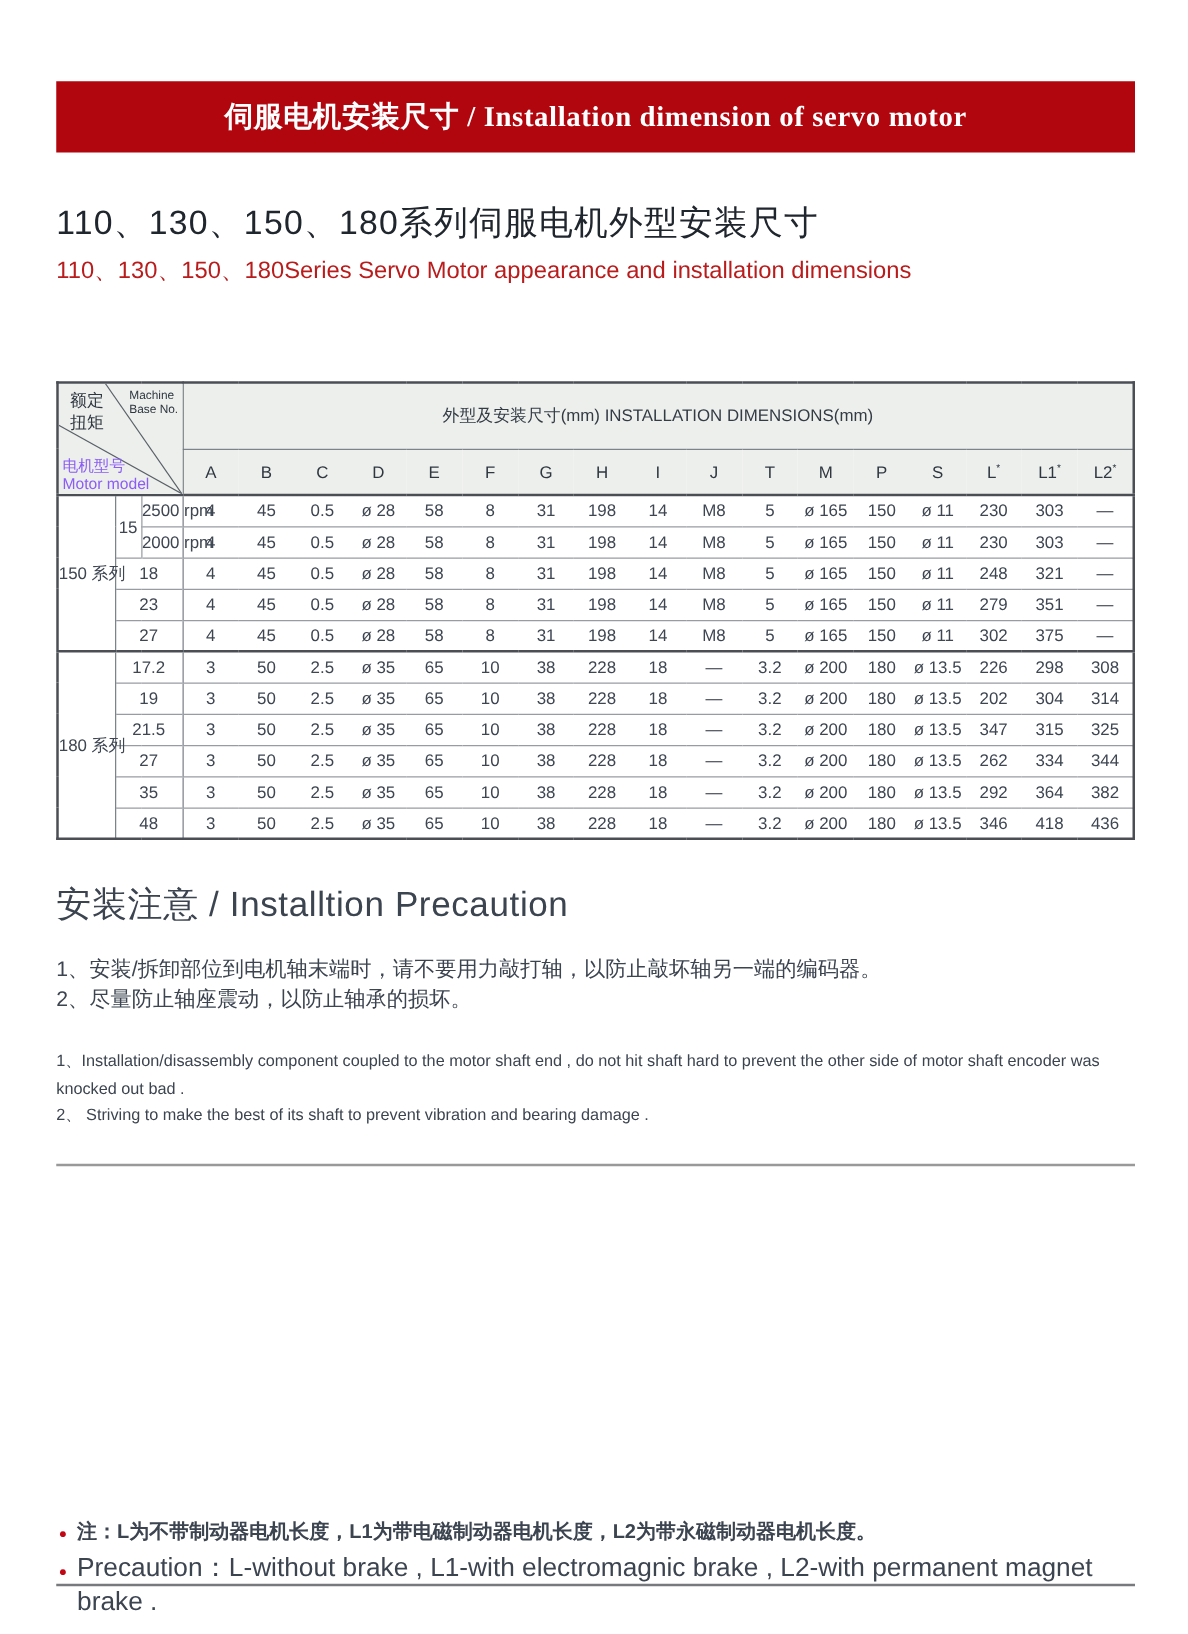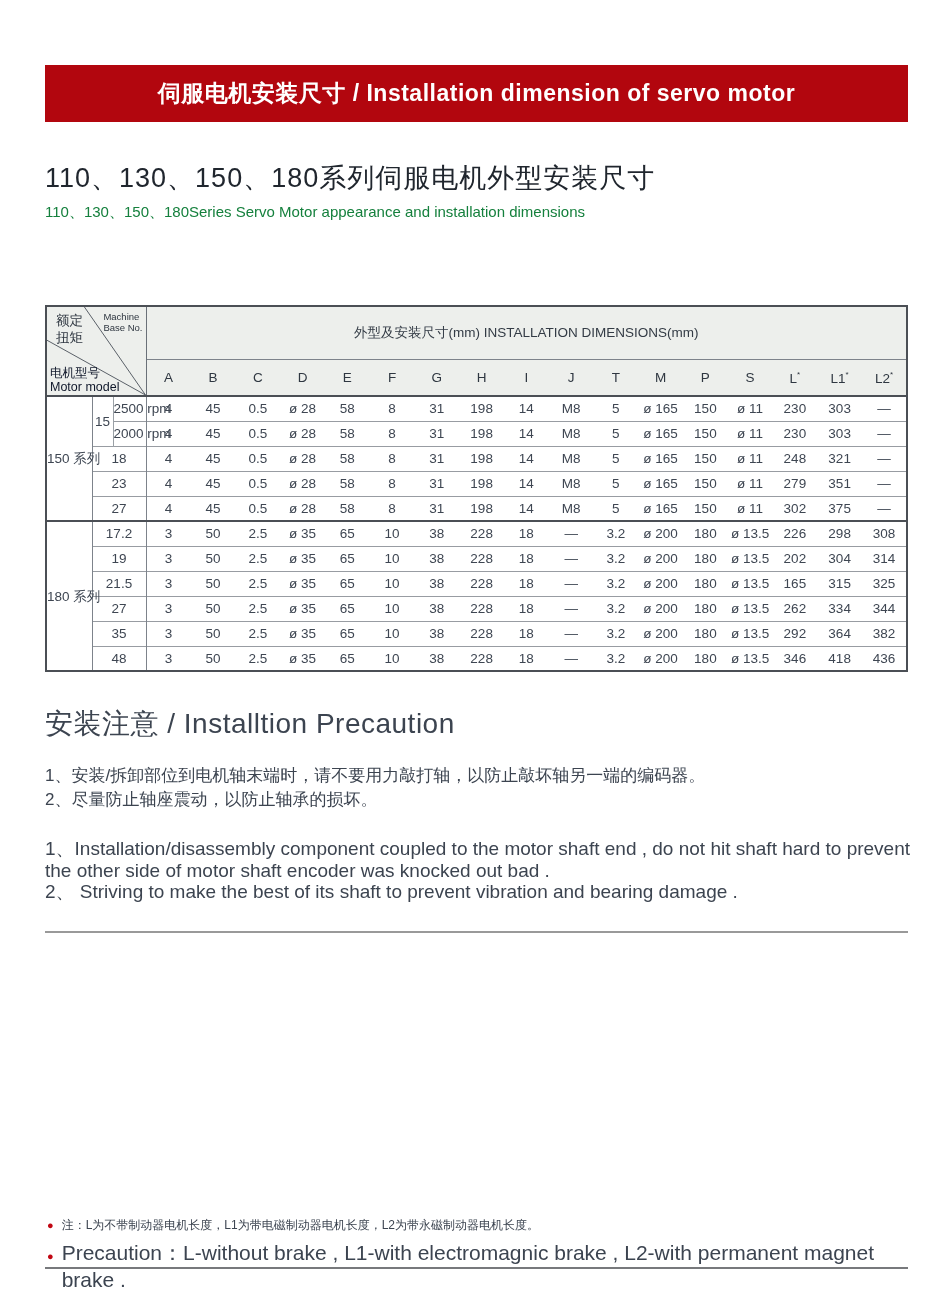--- a/index.html
+++ b/index.html
@@ -2,66 +2,66 @@
 <html><head>
 <meta charset="utf-8">
 <style>
   * { margin:0; padding:0; box-sizing:border-box; }
   body { background:#ffffff; font-family:"Liberation Sans","DejaVu Sans",sans-serif; }
   .page { position:relative; width:950px; height:1307px; background:#ffffff; overflow:hidden; }
 
   
   .banner { position:absolute; left:45px; top:65px; width:863px; height:57px;
     background:#b2060e; color:#ffffff; display:flex; align-items:center; justify-content:center;
-    font-size:23px; font-weight:bold; letter-spacing:0.5px; }
+    font-size:23px; font-weight:bold; letter-spacing:0.5px;font-family:Liberation Serif, serif; }
 
   
   .heading-zh { position:absolute; left:45px; top:160px; font-size:27px; color:#20262e; letter-spacing:1px; }
-  .heading-en { position:absolute; left:45px; top:203px; font-size:15px; color:#15803d; }
+  .heading-en { position:absolute; left:45px; top:203px; font-size:19px; color:#b91c1c; }
 
   
   .dim-table { position:absolute; left:45px; top:305px; width:863px; border-collapse:collapse;
     table-layout:fixed; color:#3e4652; }
   .dim-table td { padding:0; text-align:center; vertical-align:middle; font-size:13.5px; white-space:nowrap; }
   .dim-table { border:2px solid #4b4f55; }
   thead td { background:#edefec; }
   tr.hrow1 { height:53px; }
   tr.hrow2 { height:37px; }
   tbody tr { height:25px; background:#ffffff; }
 
   .corner { position:relative; border-right:1px solid #6a7078; border-bottom:2px solid #4b4f55; }
   .corner svg { position:absolute; left:0; top:0; width:100%; height:100%; }
   .c-tl { position:absolute; left:9px; top:5px; font-size:13.5px; line-height:17px; color:#2e3640; white-space:pre-line; text-align:left; }
   .c-tr { position:absolute; right:3px; top:4px; font-size:9.5px; line-height:11px; color:#2e3640; white-space:pre-line; text-align:left; }
-  .c-bl { position:absolute; left:3px; bottom:1px; font-size:12.5px; line-height:13.5px; color:#0f172a; white-space:pre-line; text-align:left; }
+  .c-bl { position:absolute; left:3px; bottom:1px; font-size:12.5px; line-height:13.5px; color:#8b5cf6; white-space:pre-line; text-align:left; }
 
   .span-head { border-bottom:1px solid #7d838b; font-size:16px; white-space:pre; color:#333b45; }
   .col-h { border-bottom:2px solid #4b4f55; font-size:15px; color:#2f3741; }
   .col-h sup { font-size:8px; }
 
   tbody td { border-top:1px solid #989ca2; }
   tr.group-start td { border-top:2px solid #4b4f55; }
   .series-cell { border-right:1px solid #7d838b; font-size:14.5px; line-height:19px; white-space:pre-line; }
   .model-a { border-right:1px solid #9aa0a6; font-size:13.5px; }
   .sub-cell { border-right:1px solid #7d838b; font-size:9px; line-height:9.5px; white-space:pre-line; }
   .model-cell { border-right:1px solid #7d838b; }
 
   
   .prec-title { position:absolute; left:45px; top:705px; font-size:28px; color:#3c4450; letter-spacing:0.5px;text-align:right; }
   .prec-zh { position:absolute; left:45px; top:764px; font-size:17px; line-height:24px; color:#3c4450; }
-  .prec-en { position:absolute; left:45px; top:838px; width:866px; font-size:19px; line-height:21.5px; color:#3c4450; }
+  .prec-en { position:absolute; left:45px; top:838px; width:866px; font-size:13px; line-height:21.5px; color:#3c4450; }
 
   .divider1 { position:absolute; left:45px; top:931px; width:863px; height:2px; background:#999999; }
   .divider2 { position:absolute; left:45px; top:1267px; width:863px; height:1.5px; background:#77797c; }
 
   
   .notes { position:absolute; left:47px; top:1212px; width:863px; }
   .note-row { display:flex; align-items:baseline; line-height:27px; color:#3c4450; }
   .note-row .bullet { color:#c10713; font-size:11px; margin-right:8px; flex:0 0 auto; }
-  .note-row .txt-zh { font-size:12px; }
+  .note-row .txt-zh { font-size:16px;font-weight:bold; }
   .note-row .txt-en { font-size:21px; }
 </style>
 </head>
 <body>
 
 <div class="page">
 
   <div class="banner">
     <span>伺服电机安装尺寸 / Installation dimension of servo motor</span>
   </div>
@@ -268,21 +268,21 @@
           <td class="val">65</td>
           <td class="val">10</td>
           <td class="val">38</td>
           <td class="val">228</td>
           <td class="val">18</td>
           <td class="val">—</td>
           <td class="val">3.2</td>
           <td class="val">ø 200</td>
           <td class="val">180</td>
           <td class="val">ø 13.5</td>
-          <td class="val">165</td>
+          <td class="val">347</td>
           <td class="val">315</td>
           <td class="val">325</td>
         </tr>
         <tr>
           <td colspan="2" class="model-cell">27</td>
           <td class="val">3</td>
           <td class="val">50</td>
           <td class="val">2.5</td>
           <td class="val">ø 35</td>
           <td class="val">65</td>

